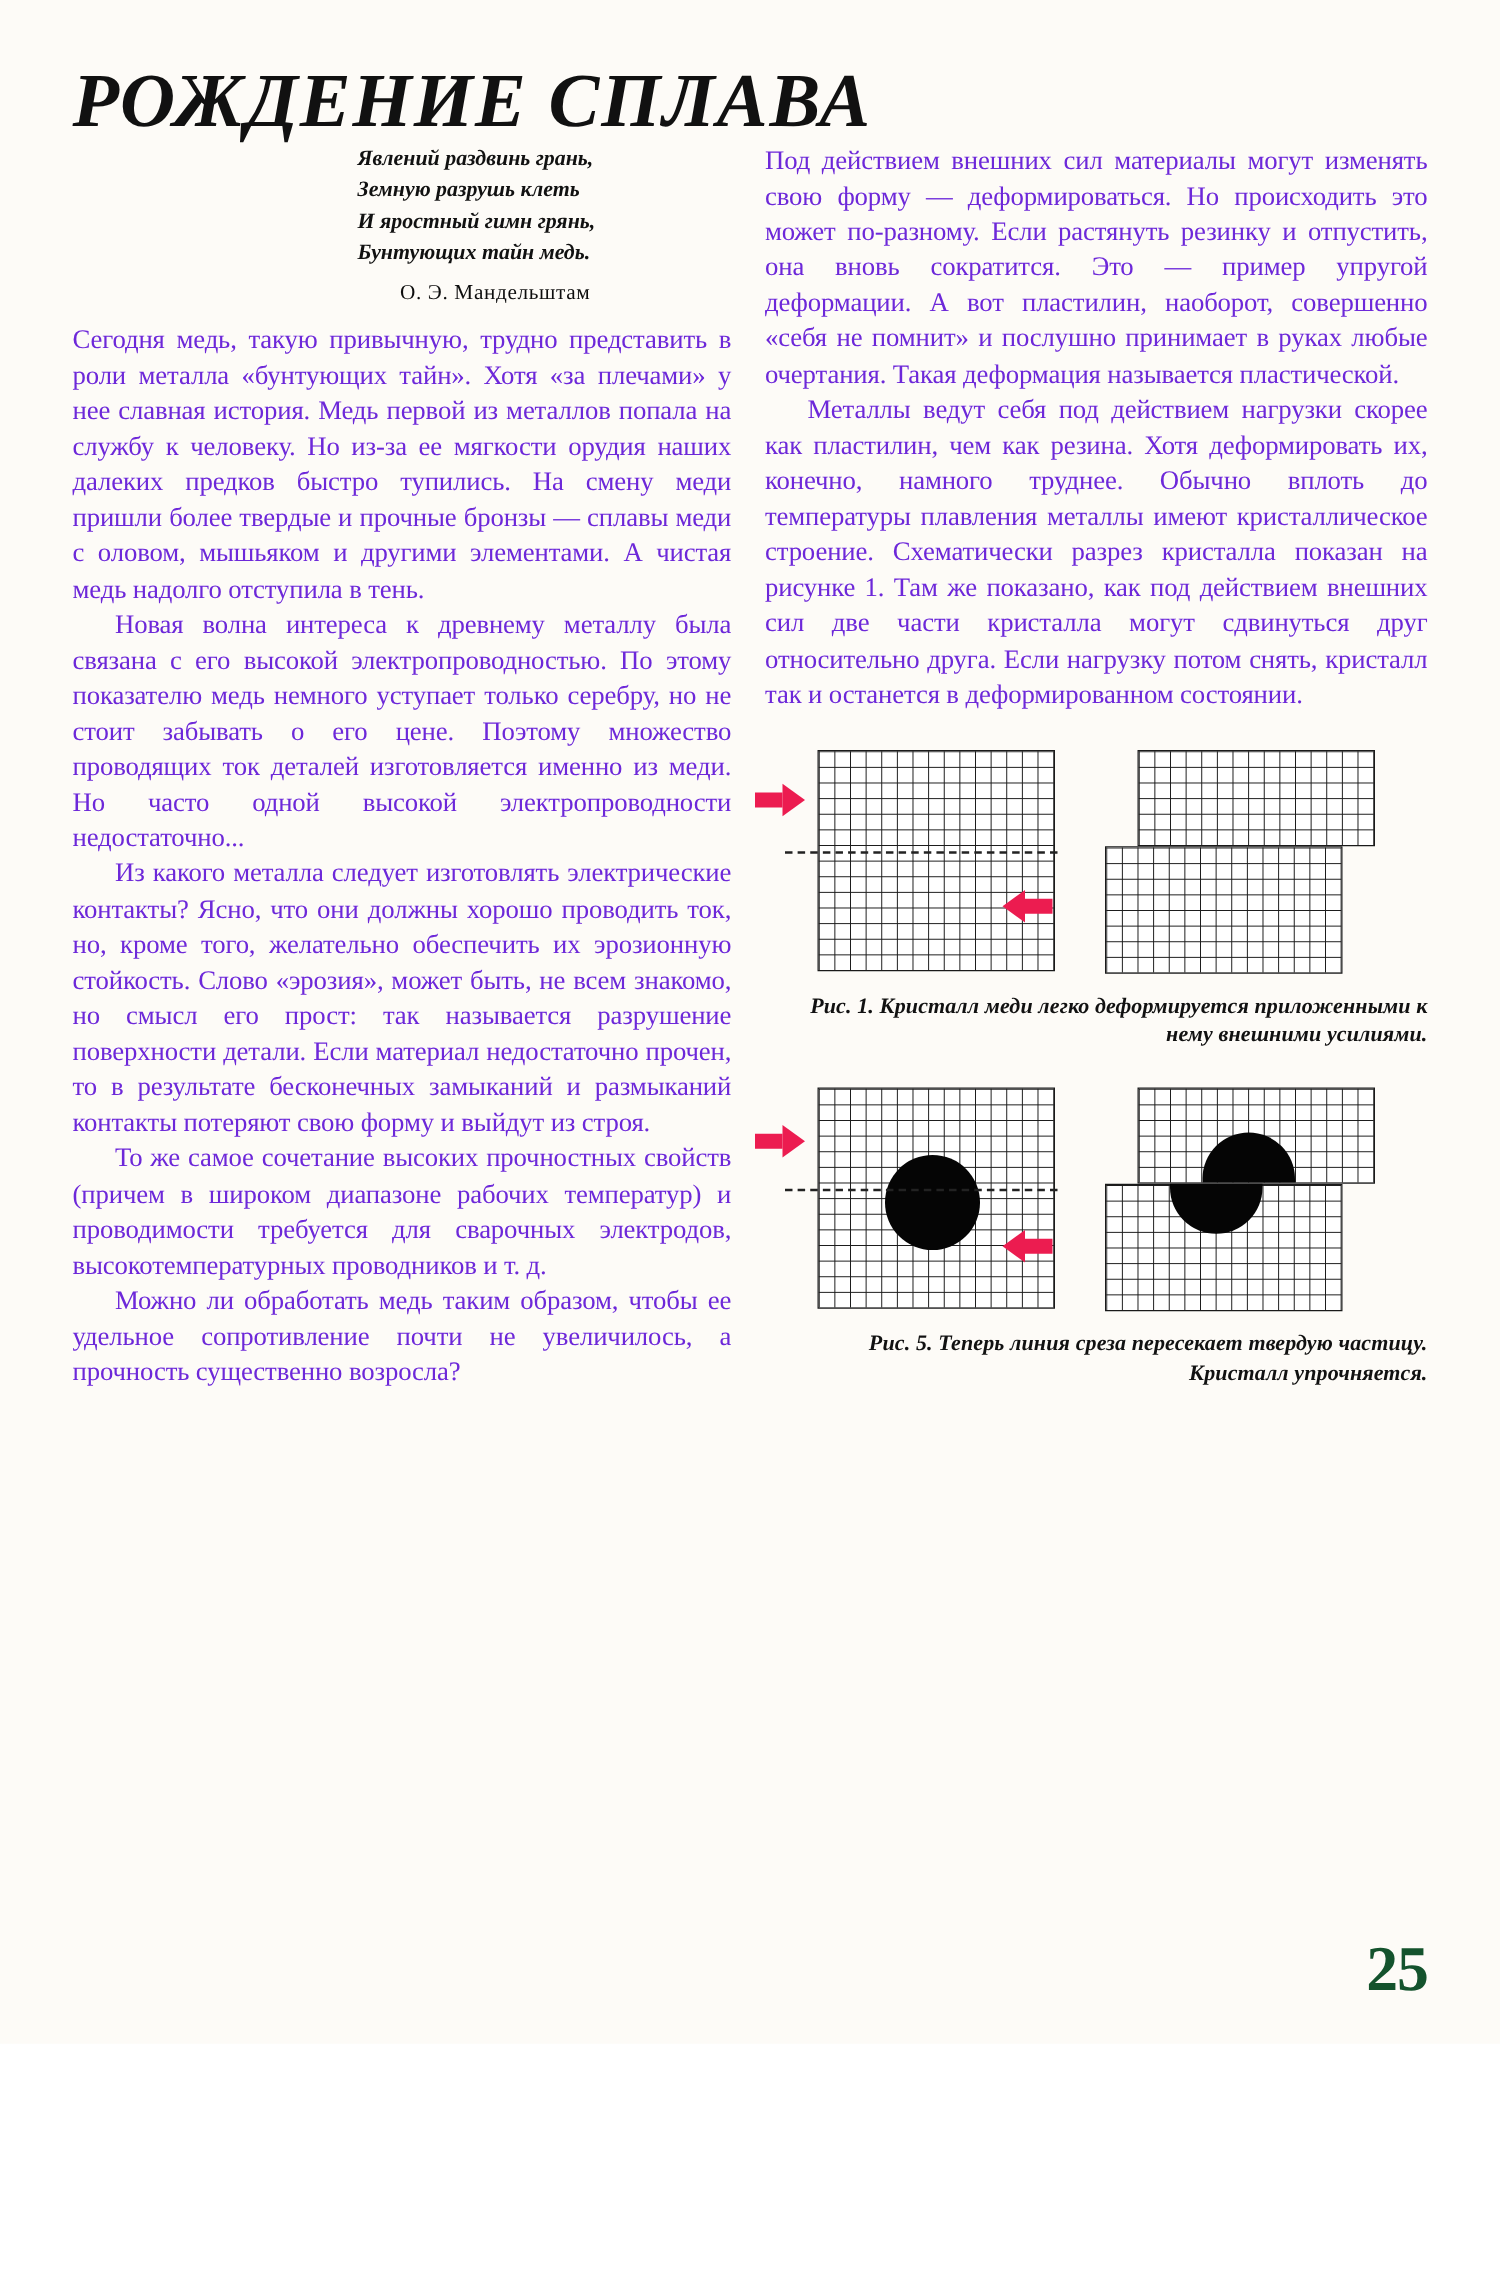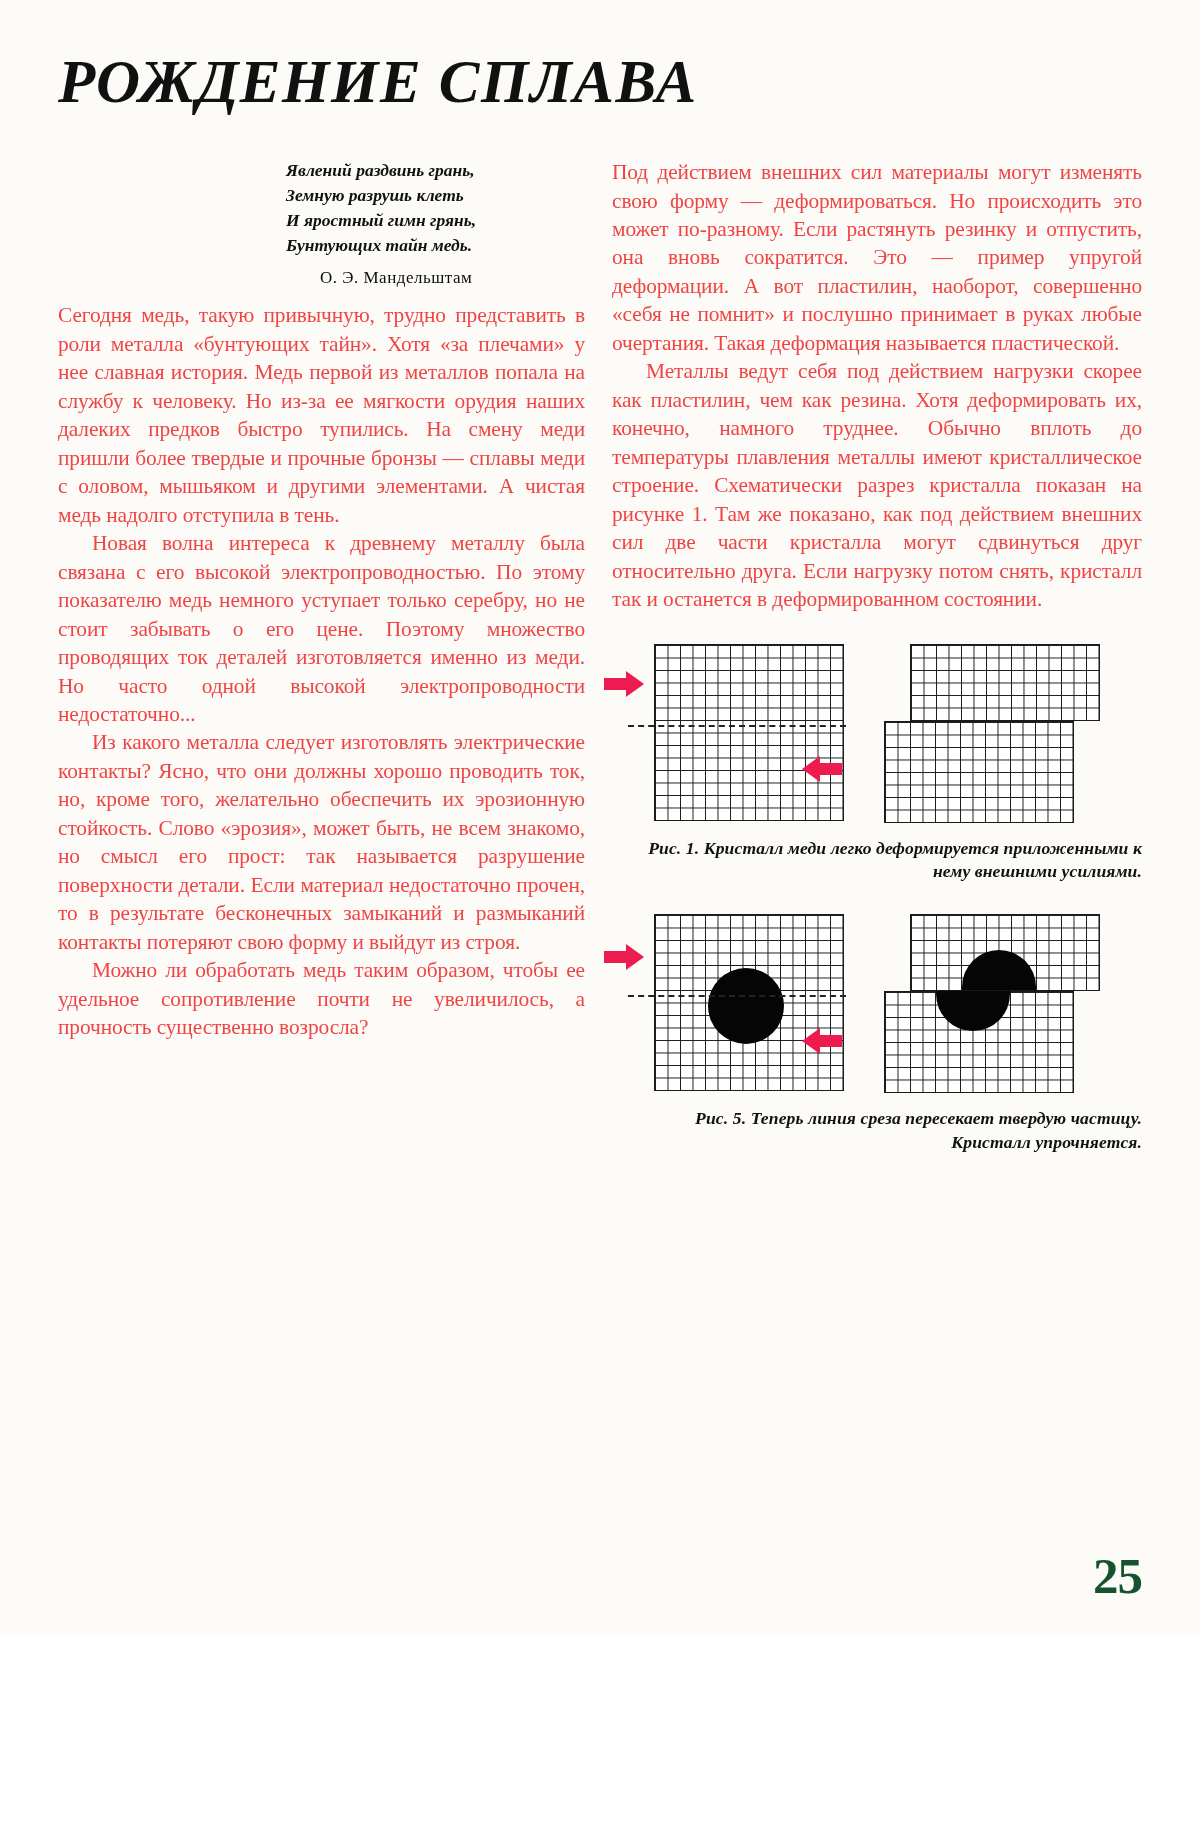--- a/index.html
+++ b/index.html
@@ -43,21 +43,20 @@
     color: #111;
     letter-spacing: 0.2px;
   }
   .byline .name {
     letter-spacing: 0.6px;
     font-size: 19px;
   }
   
   .columns {
     display: flex;
-    margin-top: 44px;
     gap: 27px;
   }
   .col {
     width: 530px;
   }
   .epigraph {
     margin-left: 228px;
     font-style: italic;
     font-weight: 700;
     font-size: 17.5px;
@@ -70,21 +69,21 @@
     font-size: 17px;
     font-style: normal;
     font-weight: 400;
     letter-spacing: 0.5px;
   }
   p.body {
     font-size: 21.4px;
     line-height: 1.33;
     margin: 0;
     text-align: justify;
-    color: #ef4444;
+    color: #6d28d9;
     letter-spacing: -0.1px;
   }
   p.body + p.body {
     text-indent: 34px;
   }
   p.first {
     margin-top: 13px;
   }
   .subhead {
     font-size: 22px;
@@ -178,20 +177,21 @@
         <div>Явлений раздвинь грань,</div>
         <div>Земную разрушь клеть</div>
         <div>И яростный гимн грянь,</div>
         <div>Бунтующих тайн медь.</div>
       </div>
       <div class="epigraph-author">О. Э. Мандельштам</div>
 
       <p class="body first">Сегодня медь, такую привычную, трудно представить в роли металла «бунтующих тайн». Хотя «за плечами» у нее славная история. Медь первой из металлов попала на службу к человеку. Но из-за ее мягкости орудия наших далеких предков быстро тупились. На смену меди пришли более твердые и прочные бронзы — сплавы меди с оловом, мышьяком и другими элементами. А чистая медь надолго отступила в тень.</p>
       <p class="body">Новая волна интереса к древнему металлу была связана с его высокой электропроводностью. По этому показателю медь немного уступает только серебру, но не стоит забывать о его цене. Поэтому множество проводящих ток деталей изготовляется именно из меди. Но часто одной высокой электропроводности недостаточно...</p>
       <p class="body">Из какого металла следует изготовлять электрические контакты? Ясно, что они должны хорошо проводить ток, но, кроме того, желательно обеспечить их эрозионную стойкость. Слово «эрозия», может быть, не всем знакомо, но смысл его прост: так называется разрушение поверхности детали. Если материал недостаточно прочен, то в результате бесконечных замыканий и размыканий контакты потеряют свою форму и выйдут из строя.</p>
+      <p class="body">То же самое сочетание высоких прочностных свойств (причем в широком диапазоне рабочих температур) и проводимости требуется для сварочных электродов, высокотемпературных проводников и т. д.</p>
       <p class="body">Можно ли обработать медь таким образом, чтобы ее удельное сопротивление почти не увеличилось, а прочность существенно возросла?</p>
     </div>
 
     <div class="col">
 
 
       <p class="body">Под действием внешних сил материалы могут изменять свою форму — деформироваться. Но происходить это может по-разному. Если растянуть резинку и отпустить, она вновь сократится. Это — пример упругой деформации. А вот пластилин, наоборот, совершенно «себя не помнит» и послушно принимает в руках любые очертания. Такая деформация называется пластической.</p>
       <p class="body">Металлы ведут себя под действием нагрузки скорее как пластилин, чем как резина. Хотя деформировать их, конечно, намного труднее. Обычно вплоть до температуры плавления металлы имеют кристаллическое строение. Схематически разрез кристалла показан на рисунке 1. Там же показано, как под действием внешних сил две части кристалла могут сдвинуться друг относительно друга. Если нагрузку потом снять, кристалл так и останется в деформированном состоянии.</p>
 
       <div class="figure">

